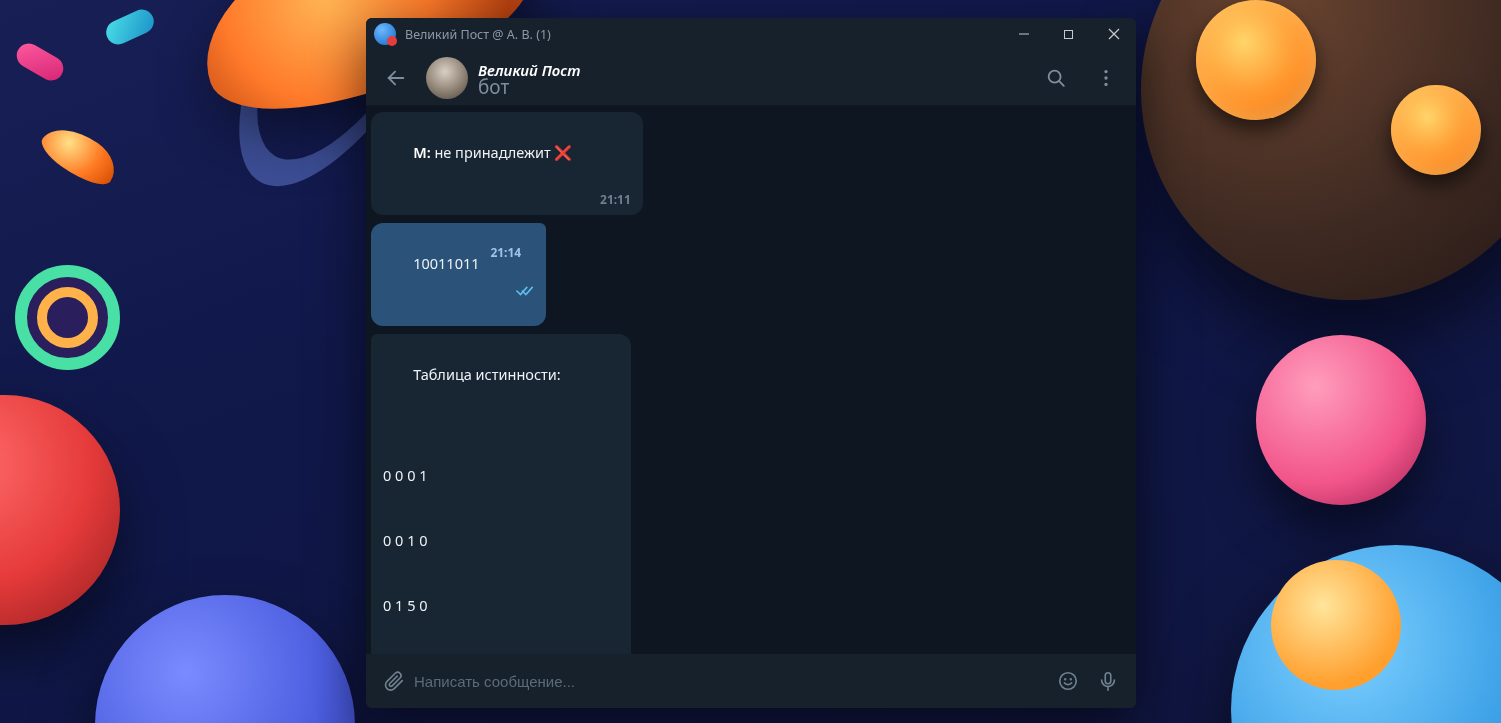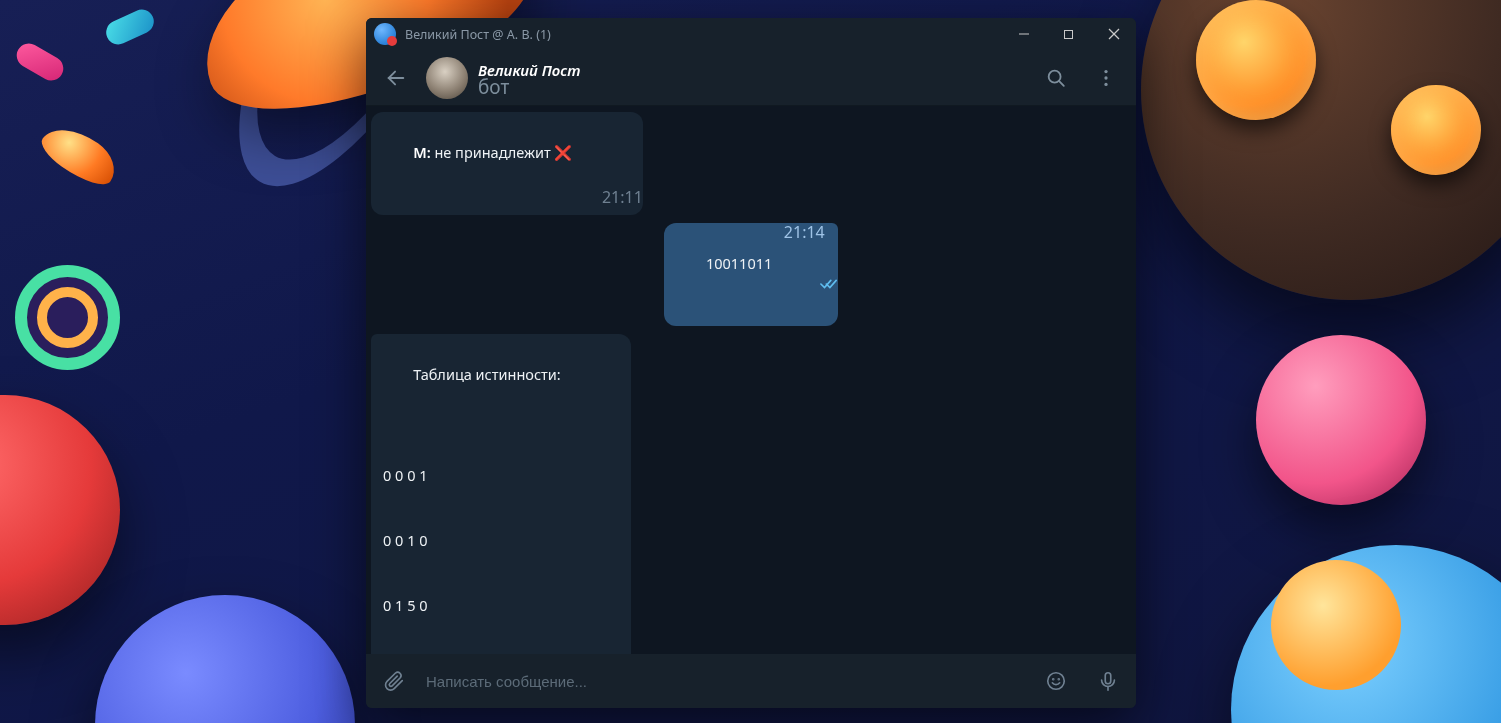--- a/index.html
+++ b/index.html
@@ -44,32 +44,32 @@
   .back-btn{width:40px;height:40px;display:flex;align-items:center;justify-content:center;color:#7d8e9c;}
   .avatar{width:42px;height:42px;border-radius:50%;background:radial-gradient(circle at 45% 35%,#d9d0c3 0%,#8e8274 55%,#4a4238 100%);}
   .chat-title{color:#ffffff;font-size:15px;font-weight:600;line-height:18px;font-style:italic;}
   .chat-sub{color:#7d8e9c;font-size:19px;line-height:16px;}
   .hdr-spacer{flex:1;}
   .hdr-icon{width:40px;height:40px;display:flex;align-items:center;justify-content:center;color:#7d8e9c;}
 
   
   .messages{flex:1;overflow:hidden;padding:6px 5px 8px;background:#0e1621;display:flex;flex-direction:column;gap:8px;}
   .row{display:flex;}
-  .row.out{justify-content:center;}
+  .row.out{justify-content:flex-start;}
   .bubble{position:relative;max-width:560px;border-radius:12px;padding:8px 12px 8px;color:#eef2f5;font-size:14.5px;line-height:1.5;white-space:pre-wrap;}
   .bubble.in{background:#182533;border-top-left-radius:6px;}
   .bubble.out{background:#2b5278;border-top-right-radius:6px;padding-right:66px;}
-  .meta{position:absolute;right:0;bottom:6px;font-size:16px;color:#6f8091;display:flex;align-items:center;gap:4px;}
+  .meta{position:absolute;right:12px;bottom:6px;font-size:12px;color:#6f8091;display:flex;align-items:center;gap:4px;font-weight:bold;}
   .bubble.out .meta{color:#9fc3e6;flex-direction:column;}
   .checks svg{stroke:#5fbdef;}
   .strong{font-weight:600;color:#ffffff;}
   .cross{color:#ff3333;font-weight:700;margin-left:4px;}
 
   
-  .composer{height:54px;background:#17212b;display:flex;align-items:center;padding:0 8px;gap:12px;}
+  .composer{height:54px;background:#17212b;display:flex;align-items:center;padding:0 8px;gap:0;}
   .comp-icon{width:40px;height:40px;display:flex;align-items:center;justify-content:center;color:#6f8091;}
   .comp-input{flex:1;background:transparent;border:none;outline:none;color:#d9e1e8;font-size:15px;}
   .comp-input::placeholder{color:#5c6b78;}
 </style>
 </head>
 <body>
 
 <div class="space-bg">
   <div class="ring1"></div>
   <div class="planet p-big-orange"></div>

